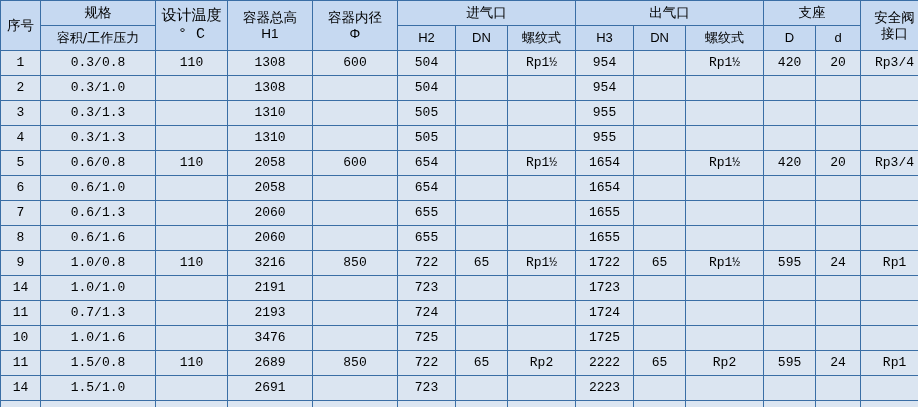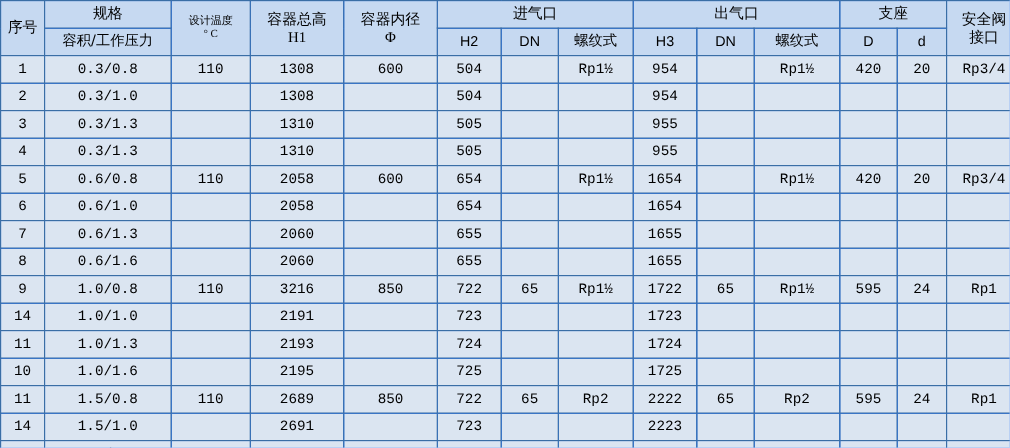--- a/index.html
+++ b/index.html
@@ -10,21 +10,21 @@
   body {
     font-family: "Liberation Sans", sans-serif;
     font-size: 13px;
     color: #000000;
   }
   #sheet {
     width: 918px;
     height: 407px;
     position: relative;
     overflow: hidden;
-    background: #3b82f6;
+    background: #14532d;
   }
   table.spec {
     border-collapse: collapse;
     width: 918px;
     table-layout: fixed;
   }
   table.spec td, table.spec th {
     border: 1px solid #3a6ea5;
     text-align: center;
     vertical-align: middle;
@@ -54,26 +54,26 @@
     background: #dbe5f1;
   }
   .idx {
     background: #dbe5f1;
     font-family: "Liberation Mono", monospace;
   }
   .cn {
     font-family: "DejaVu Sans", sans-serif;
   }
   .degree-cell {
-    font-family: Liberation Serif, serif;
-    font-size: 10px;
+    font-family: Liberation Mono, monospace;
+    font-size: 15px;
     line-height: 1.25;
   }
   .two-line {
-    font-family: Liberation Serif, serif;
+    font-family: Liberation Sans, sans-serif;
     font-size: 13.5px;
     line-height: 1.25;
   }
 </style>
 </head>
 <body>
 
 <div id="sheet">
   <table class="spec">
     <colgroup>
@@ -274,39 +274,39 @@
           <td class="cell  empty"></td>
           <td class="cell ">1723</td>
           <td class="cell  empty"></td>
           <td class="cell  empty"></td>
           <td class="cell  empty"></td>
           <td class="cell  empty"></td>
           <td class="cell  empty"></td>
         </tr>
         <tr>
           <td class="cell idx">11</td>
-          <td class="cell ">1.0/1.3</td>
+          <td class="cell ">0.7/1.3</td>
           <td class="cell  empty"></td>
           <td class="cell ">2193</td>
           <td class="cell  empty"></td>
           <td class="cell ">724</td>
           <td class="cell  empty"></td>
           <td class="cell  empty"></td>
           <td class="cell ">1724</td>
           <td class="cell  empty"></td>
           <td class="cell  empty"></td>
           <td class="cell  empty"></td>
           <td class="cell  empty"></td>
           <td class="cell  empty"></td>
         </tr>
         <tr>
           <td class="cell idx">10</td>
           <td class="cell ">1.0/1.6</td>
           <td class="cell  empty"></td>
-          <td class="cell ">2195</td>
+          <td class="cell ">3476</td>
           <td class="cell  empty"></td>
           <td class="cell ">725</td>
           <td class="cell  empty"></td>
           <td class="cell  empty"></td>
           <td class="cell ">1725</td>
           <td class="cell  empty"></td>
           <td class="cell  empty"></td>
           <td class="cell  empty"></td>
           <td class="cell  empty"></td>
           <td class="cell  empty"></td>

